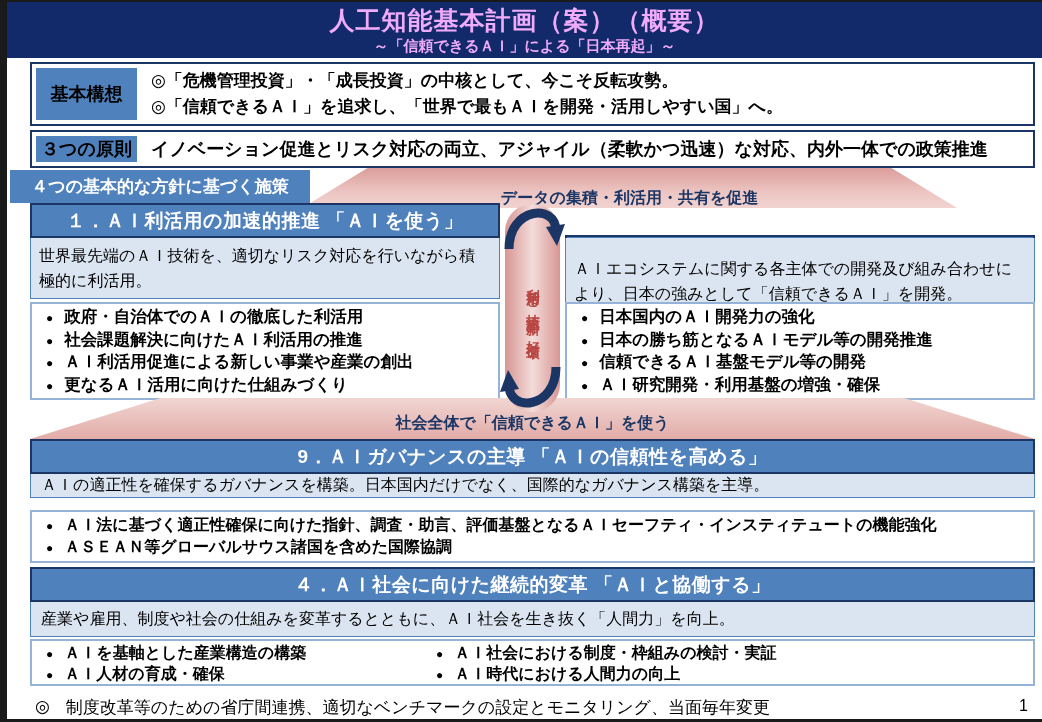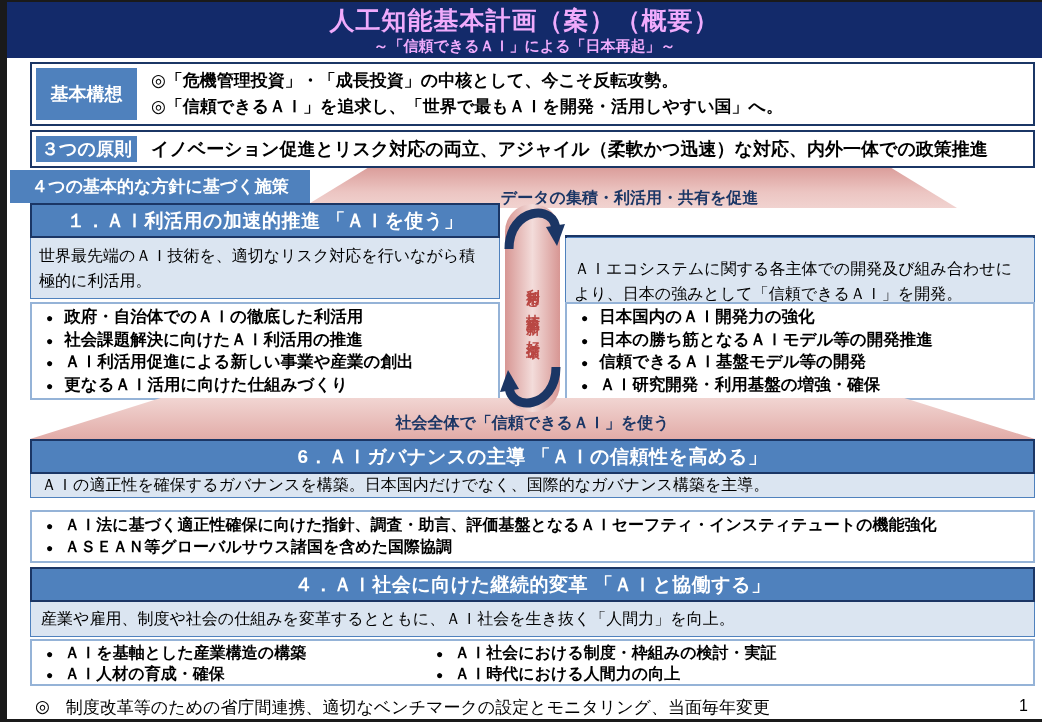--- a/index.html
+++ b/index.html
@@ -10,21 +10,21 @@
 
   
   .title-band { position:absolute; left:0; top:0; width:100%; height:56px; background:#132a6a; color:#f0abfc; text-align:center; }
   .title    { font-size:25px; font-weight:bold; line-height:31px; margin-top:3px; letter-spacing:1px; }
   .subtitle { font-size:15px; font-weight:bold; line-height:19px; }
 
   
   .info-row { position:absolute; left:23px; width:1005px; border:2px solid #1b3665; background:#fff; display:flex; align-items:stretch; }
   .row-basic      { top:60px;  height:64px; }
   .row-principles { top:128px; height:38px; }
-  .row-label { background:#4f81bd; color:#ffffff; font-weight:bold; font-size:18px; width:101px; margin:4px; flex:0 0 auto;
+  .row-label { background:#4f81bd; color:#000000; font-weight:bold; font-size:18px; width:101px; margin:4px; flex:0 0 auto;
                display:flex; align-items:center; justify-content:center; }
   .row-content { flex:1; display:flex; flex-direction:column; justify-content:center; padding-left:10px; font-weight:bold; color:#000; }
   .row-basic .row-content      { font-size:17px; line-height:26px; }
   .row-principles .row-content { font-size:18px; }
 
   .four-label { position:absolute; left:3px; top:168px; width:300px; height:33px; background:#4f81bd; color:#fff;
                 font-size:17px; font-weight:bold; display:flex; align-items:center; justify-content:center; }
 
   
   .banner-text { font-size:16px; font-weight:bold; color:#1b3665; }
@@ -160,21 +160,21 @@
       <path d="M 57 176 C 57 218 10 222 10 194" fill="none" stroke="#1b3665" stroke-width="9"></path>
       <polygon points="20,198 1,201 9,179" fill="#1b3665"></polygon>
     </svg>
     <div class="cycle-text">利活用と技術革新の好循環</div>
   </div>
 
   <div class="trap-bottom">
     <span class="banner-text">社会全体で「信頼できるＡＩ」を使う</span>
   </div>
 
-  <div class="sec-header" id="s3-header">6．ＡＩガバナンスの主導 「ＡＩの信頼性を高める」</div>
+  <div class="sec-header" id="s3-header">9．ＡＩガバナンスの主導 「ＡＩの信頼性を高める」</div>
   <div class="sec-desc" id="s3-desc">ＡＩの適正性を確保するガバナンスを構築。日本国内だけでなく、国際的なガバナンス構築を主導。</div>
   <div class="sec-bullets small" id="s3-bullets">
     <div class="bullet-row">
           <span class="bl">●</span>
           <span class="bt">ＡＩ法に基づく適正性確保に向けた指針、調査・助言、評価基盤となるＡＩセーフティ・インスティテュートの機能強化</span>
         </div>
     <div class="bullet-row">
           <span class="bl">●</span>
           <span class="bt">ＡＳＥＡＮ等グローバルサウス諸国を含めた国際協調</span>
         </div>

